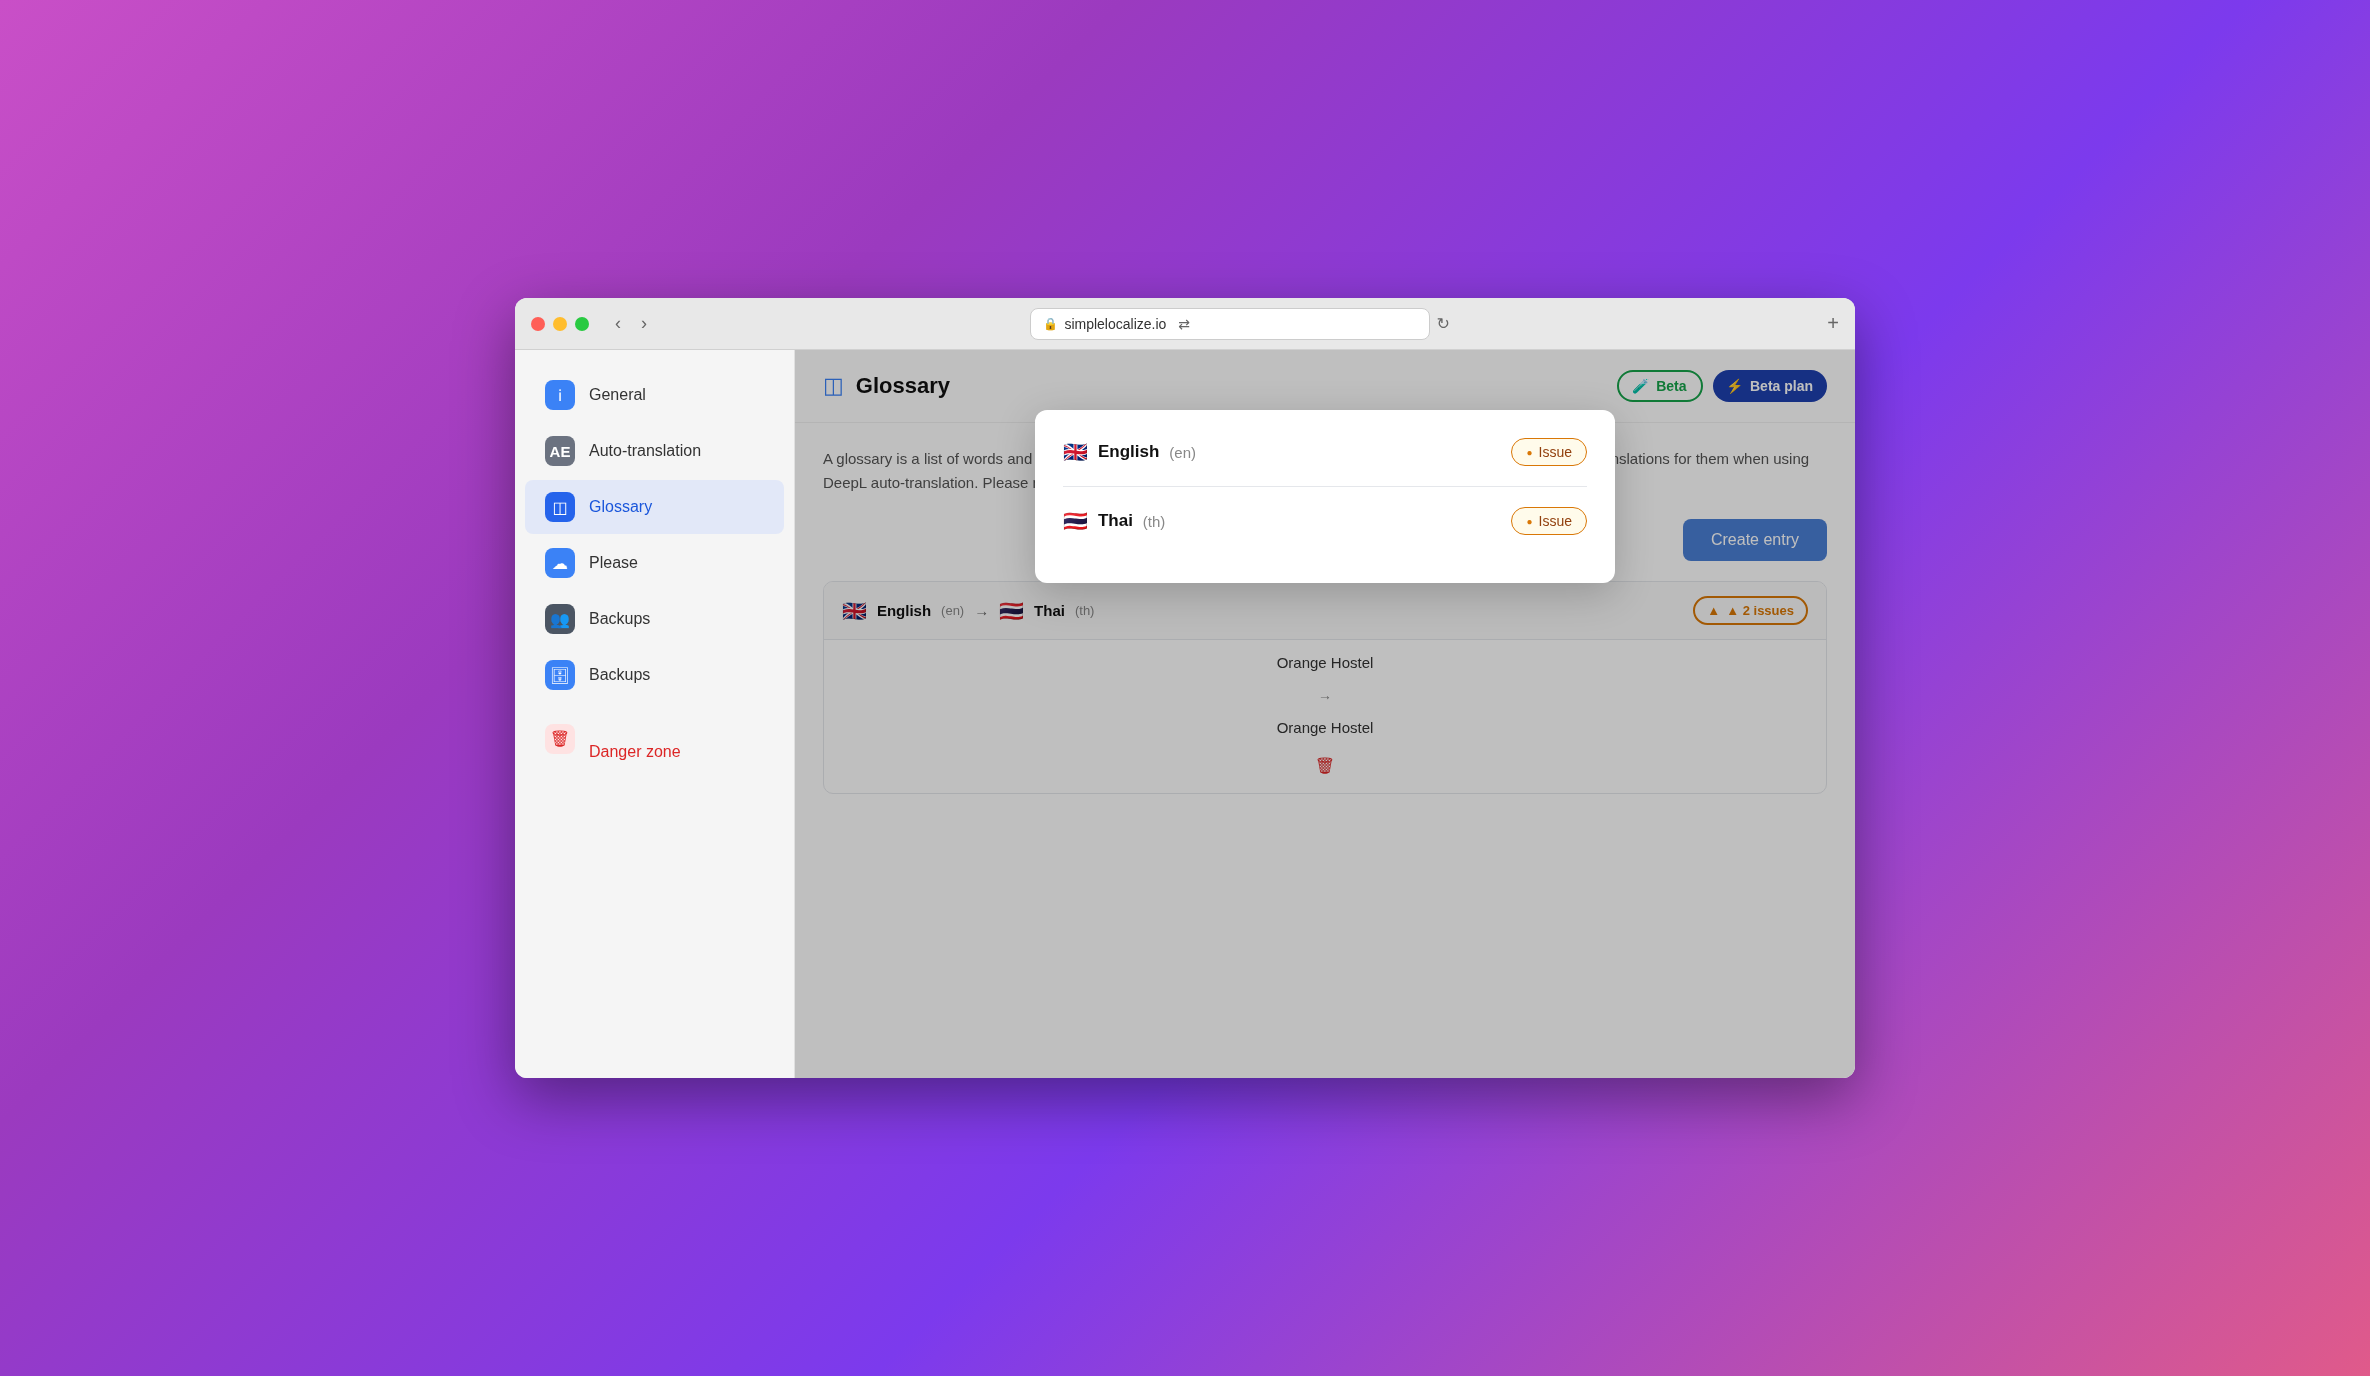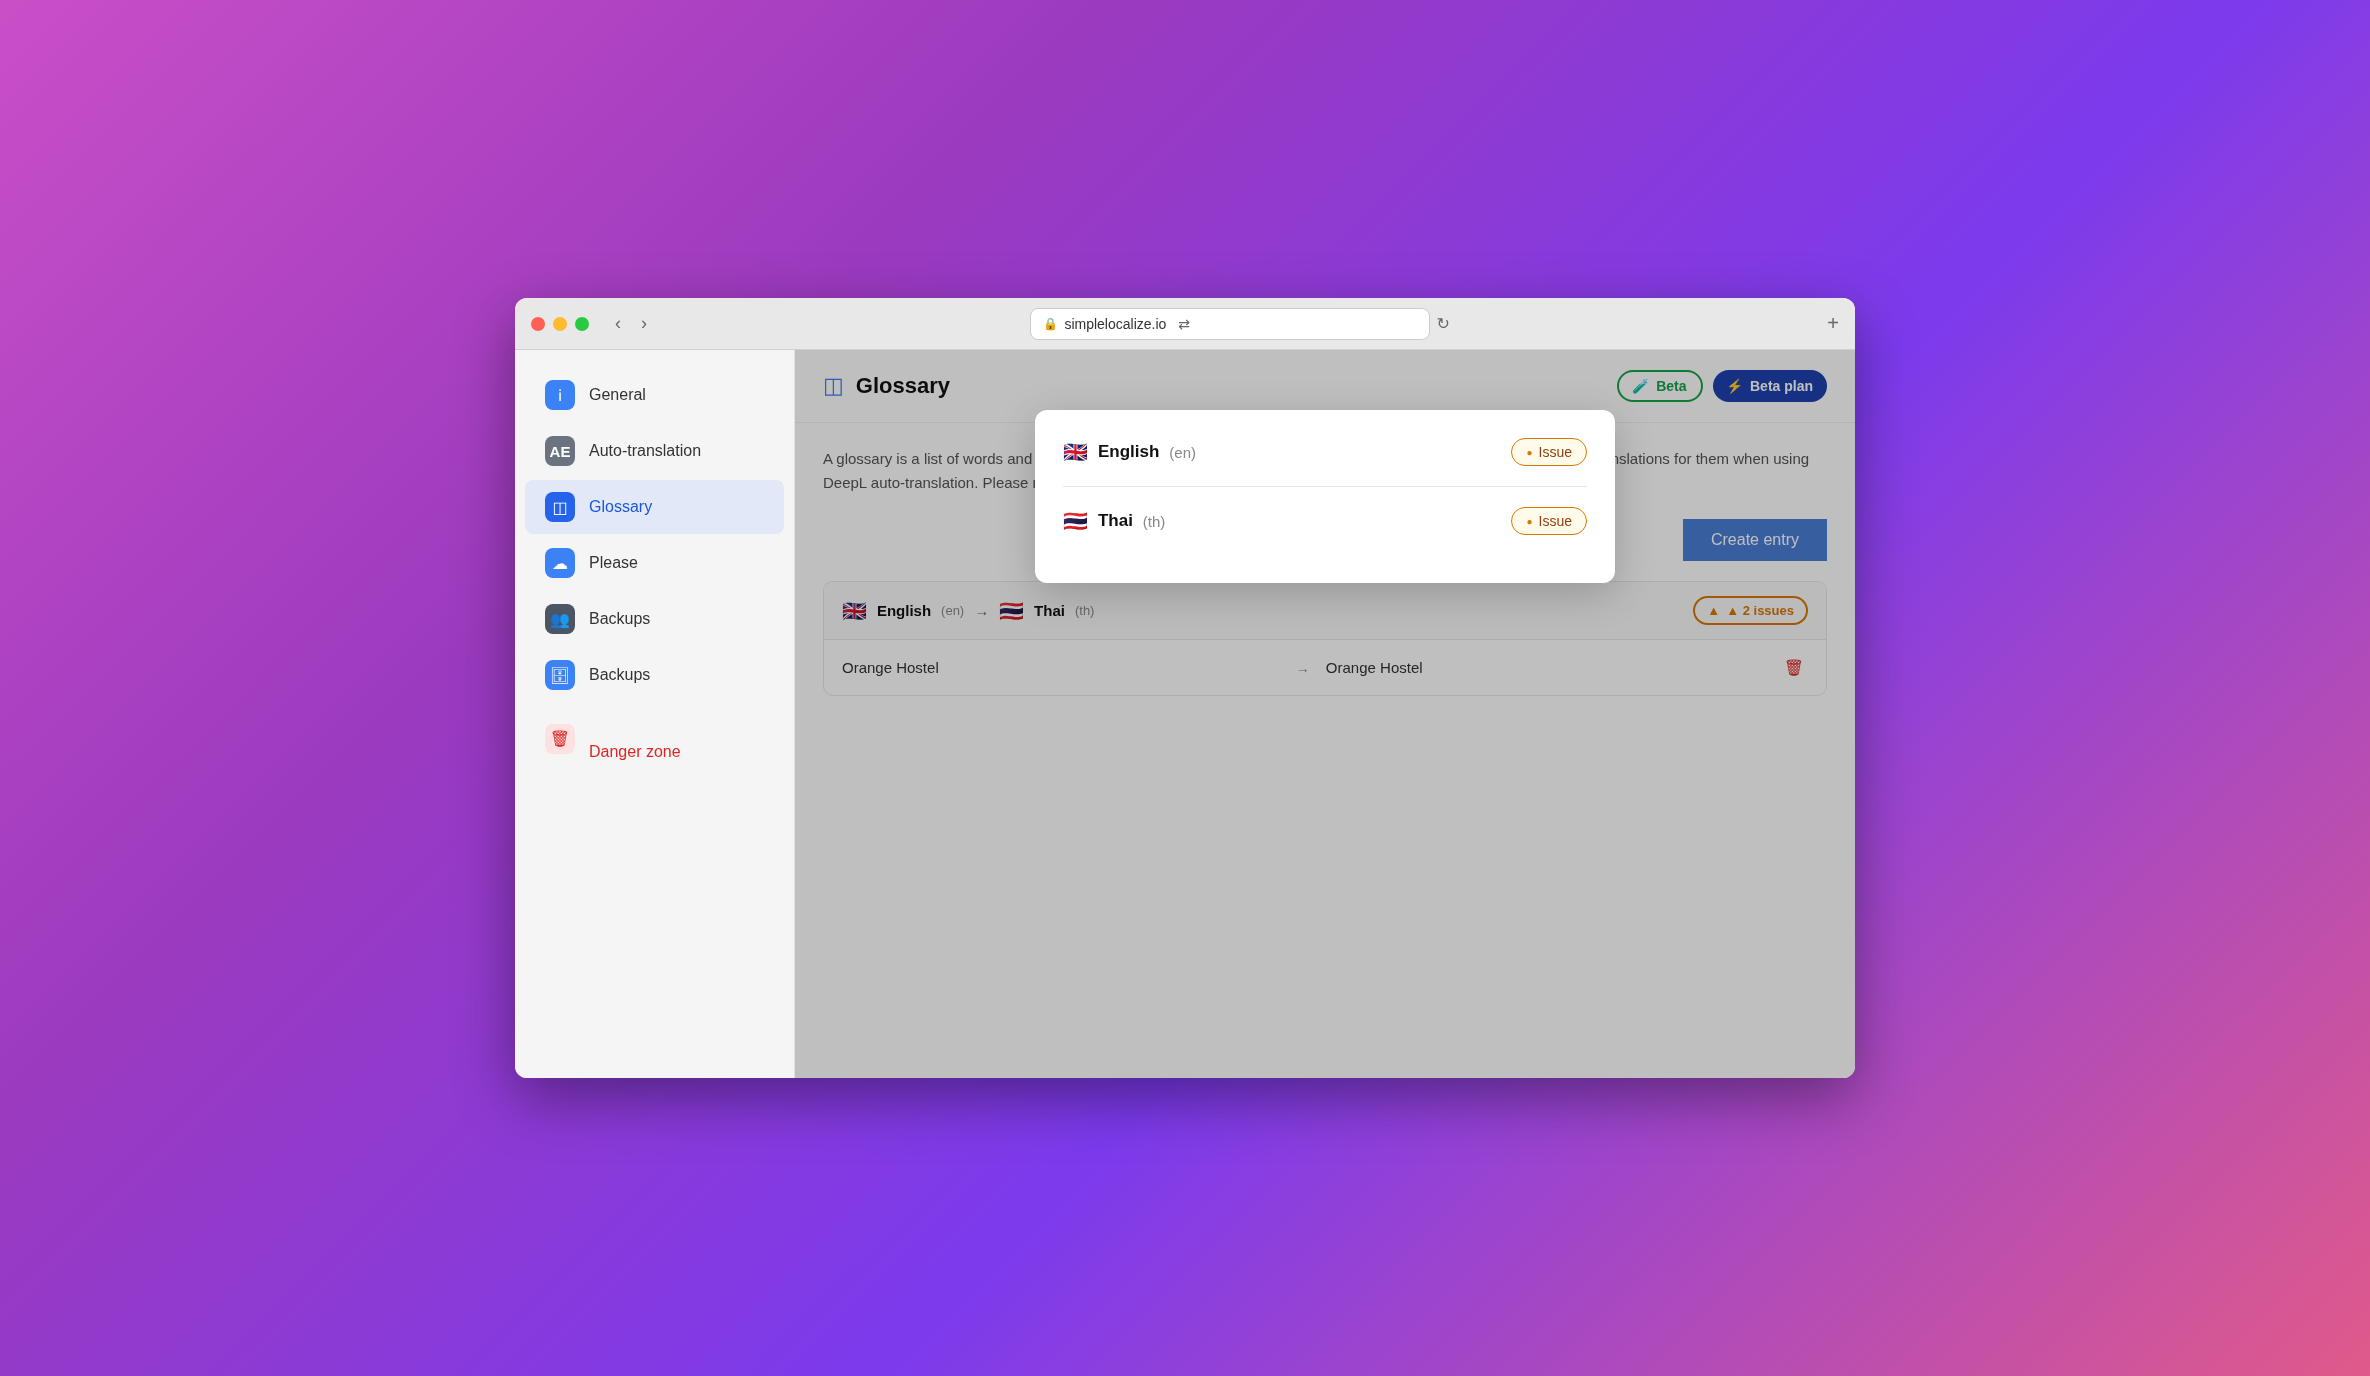--- a/index.html
+++ b/index.html
@@ -211,21 +211,21 @@
     .action-bar {
       display: flex;
       justify-content: flex-end;
       margin-bottom: 20px;
     }
     .create-entry-btn {
       padding: 12px 28px;
       background: #4a7fd4;
       color: white;
       border: none;
-      border-radius: 0;
+      border-radius: 8px;
       font-size: 16px;
       font-weight: 500;
       cursor: pointer;
     }
     
     .glossary-section {
       border: 1px solid #e5e7eb;
       border-radius: 10px;
       overflow: hidden;
       margin-bottom: 16px;
@@ -259,21 +259,21 @@
       font-size: 13px;
       font-weight: 600;
     }
     .glossary-row {
       display: flex;
       align-items: center;
       padding: 14px 18px;
       border-bottom: 1px solid #f0f0f0;
       gap: 16px;
     }
-    .glossary-row:last-child { border-bottom: none; }
+    .glossary-row:last-child { border-bottom: none; flex-direction: column; }
     .source-text { flex: 1; font-size: 15px; color: #333; }
     .target-text { flex: 1; font-size: 15px; color: #333; }
     .row-arrow { color: #888; font-size: 14px; }
     .delete-btn {
       background: none;
       border: none;
       color: #dc2626;
       cursor: pointer;
       font-size: 16px;
       padding: 4px;

